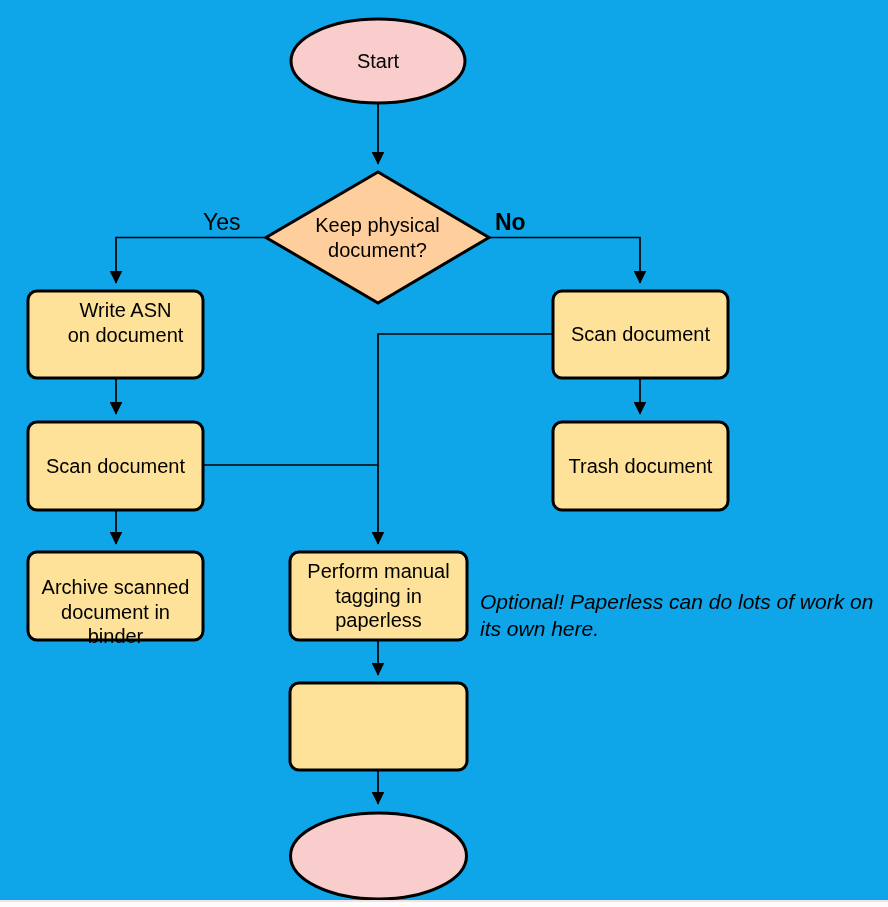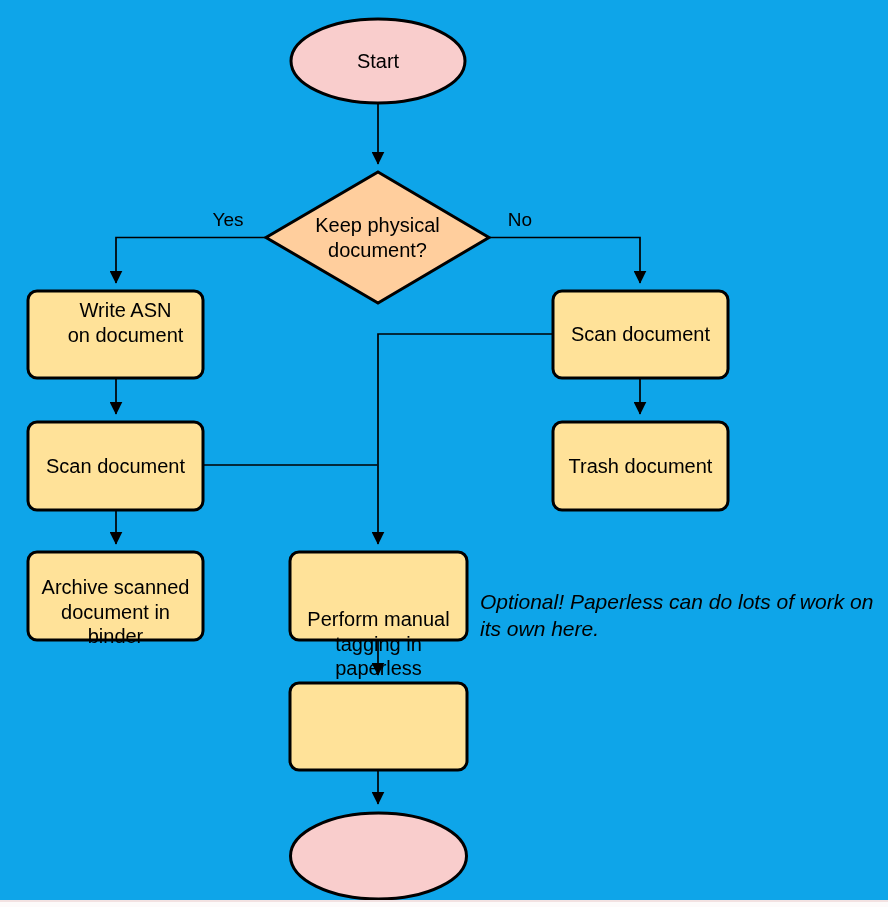--- a/index.html
+++ b/index.html
@@ -37,23 +37,22 @@
     justify-content: center;
     text-align: center;
     white-space: pre-line;
     font-size: 20px;
     line-height: 1.24;
     color: #000000;
     pointer-events: none;
   }
   .edge-label {
     position: absolute;
-    font-size: 19px;
+    font-size: 23px;
     color: #000000;
-    text-align: center;
   }
   .annotation {
     position: absolute;
     left: 480px;
     top: 589px;
     width: 412px;
     font-size: 21px;
     font-style: italic;
     line-height: 1.28;
     color: #000000;
@@ -76,25 +75,25 @@
   }
 
   
   .lbl-start    { left: 290px; top: 18px;  width: 176px; height: 86px; }
   .lbl-decision { left: 265px; top: 172px; width: 225px; height: 131px; }
   .lbl-write-asn{ left: 38px;  top: 291px; width: 175px; height: 64px; }
   .lbl-scan-l   { left: 28px;  top: 422px; width: 175px; height: 88px; }
   .lbl-archive  { left: 28px;  top: 552px; width: 175px; height: 88px; margin-top: 16px; }
   .lbl-scan-r   { left: 553px; top: 291px; width: 175px; height: 87px; }
   .lbl-trash    { left: 553px; top: 422px; width: 175px; height: 88px; }
-  .lbl-tagging  { left: 290px; top: 552px; width: 177px; height: 88px; margin-top: 48px; }
+  .lbl-tagging  { left: 290px; top: 552px; width: 177px; height: 88px; }
   .lbl-remove   { left: 290px; top: 683px; width: 177px; height: 87px; }
   .lbl-end      { left: 290px; top: 812px; width: 177px; height: 88px; }
   .lbl-yes      { left: 203px; top: 209px; width: 50px; }
-  .lbl-no       { left: 495px; top: 209px; width: 50px; }
+  .lbl-no       { left: 495px; top: 209px; width: 50px; font-weight: bold; }
 </style>
 </head>
 <body>
 
 <div class="canvas">
 
   <svg class="graphics" width="888" height="907" viewBox="0 0 888 907">
     <defs>
       <marker id="arrow" viewBox="0 0 10 10" refX="9.5" refY="5" markerUnits="userSpaceOnUse" markerWidth="13" markerHeight="13" orient="auto-start-reverse">
         <path d="M 0 0 L 10 5 L 0 10 z" fill="#000000"></path>

